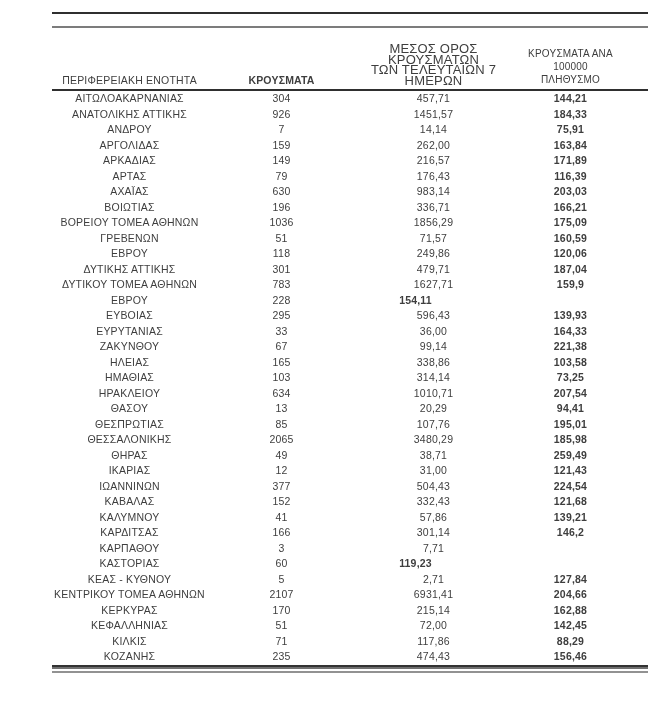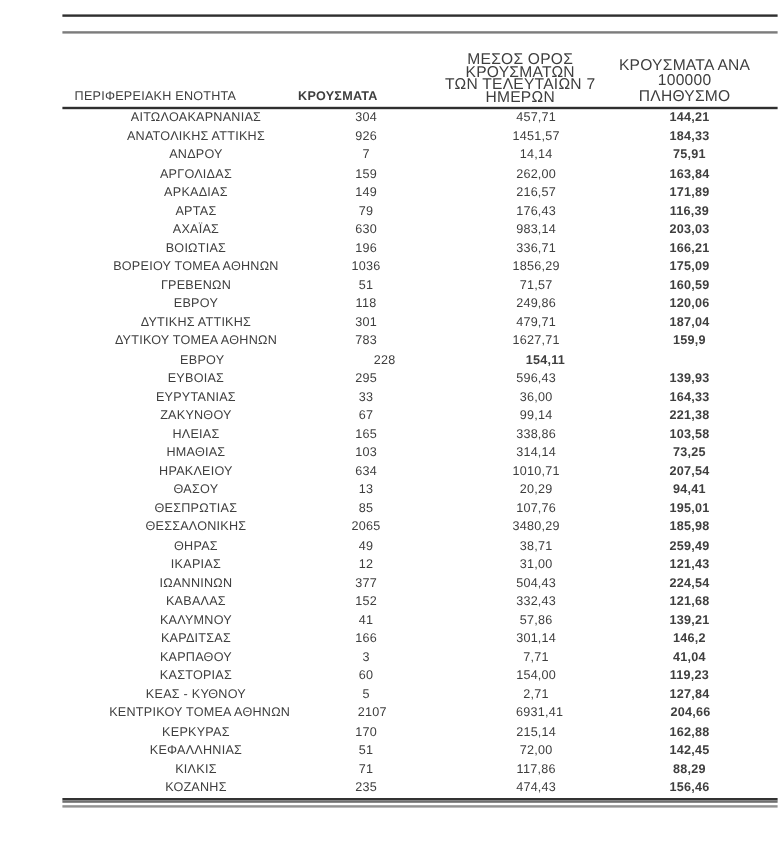--- a/index.html
+++ b/index.html
@@ -21,24 +21,24 @@
     display:flex; align-items:flex-end;
     min-height:33px;
     padding-bottom:3px;
     border-bottom:2.5px solid #2f2f2f;
   }
   .th { text-align:center; font-size:10.5px; line-height:12px; letter-spacing:0.2px; }
   .th .hline { display:block; }
   .th1 { width:155px; }
   .th2 { width:149px;font-weight:bold; }
   .th3 { width:155px; font-size:13px; line-height:10.5px; }
-  .th4 { width:137px; padding-right:18px; box-sizing:border-box; font-size:13px; line-height:13px;text-align:center; }
+  .th4 { width:137px; padding-right:18px; box-sizing:border-box; font-size:10px; line-height:13px;text-align:center; }
 
   .tbody { border-bottom:2.5px solid #333333; }
-  .row { display:flex; height:15.5px; line-height:15.5px; font-size:10.5px;margin-left:39px; }
+  .row { display:flex; height:15.5px; line-height:15.5px; font-size:10.5px; }
   .c { text-align:center; white-space:nowrap; letter-spacing:0.2px; }
   .c1 { width:155px; }
   .c2 { width:149px; }
   .c3 { width:155px; }
   .c4 { width:137px; padding-right:18px; box-sizing:border-box;font-weight:bold; }
 
   .rule-bottom-double {
     position:absolute; left:52px; top:667px; width:596px; height:6px;
     box-sizing:border-box;
     border-top:2px solid #6f6f6f;
@@ -268,27 +268,25 @@
     <div class="c c1">ΚΑΡΔΙΤΣΑΣ</div>
     <div class="c c2">166</div>
     <div class="c c3">301,14</div>
     <div class="c c4">146,2</div>
   </div>
 
   <div class="row">
     <div class="c c1">ΚΑΡΠΑΘΟΥ</div>
     <div class="c c2">3</div>
     <div class="c c3">7,71</div>
-    <div class="c c4">41,04</div>
   </div>
 
   <div class="row">
     <div class="c c1">ΚΑΣΤΟΡΙΑΣ</div>
     <div class="c c2">60</div>
-    <div class="c c3">154,00</div>
     <div class="c c4">119,23</div>
   </div>
 
   <div class="row">
     <div class="c c1">ΚΕΑΣ - ΚΥΘΝΟΥ</div>
     <div class="c c2">5</div>
     <div class="c c3">2,71</div>
     <div class="c c4">127,84</div>
   </div>
 

